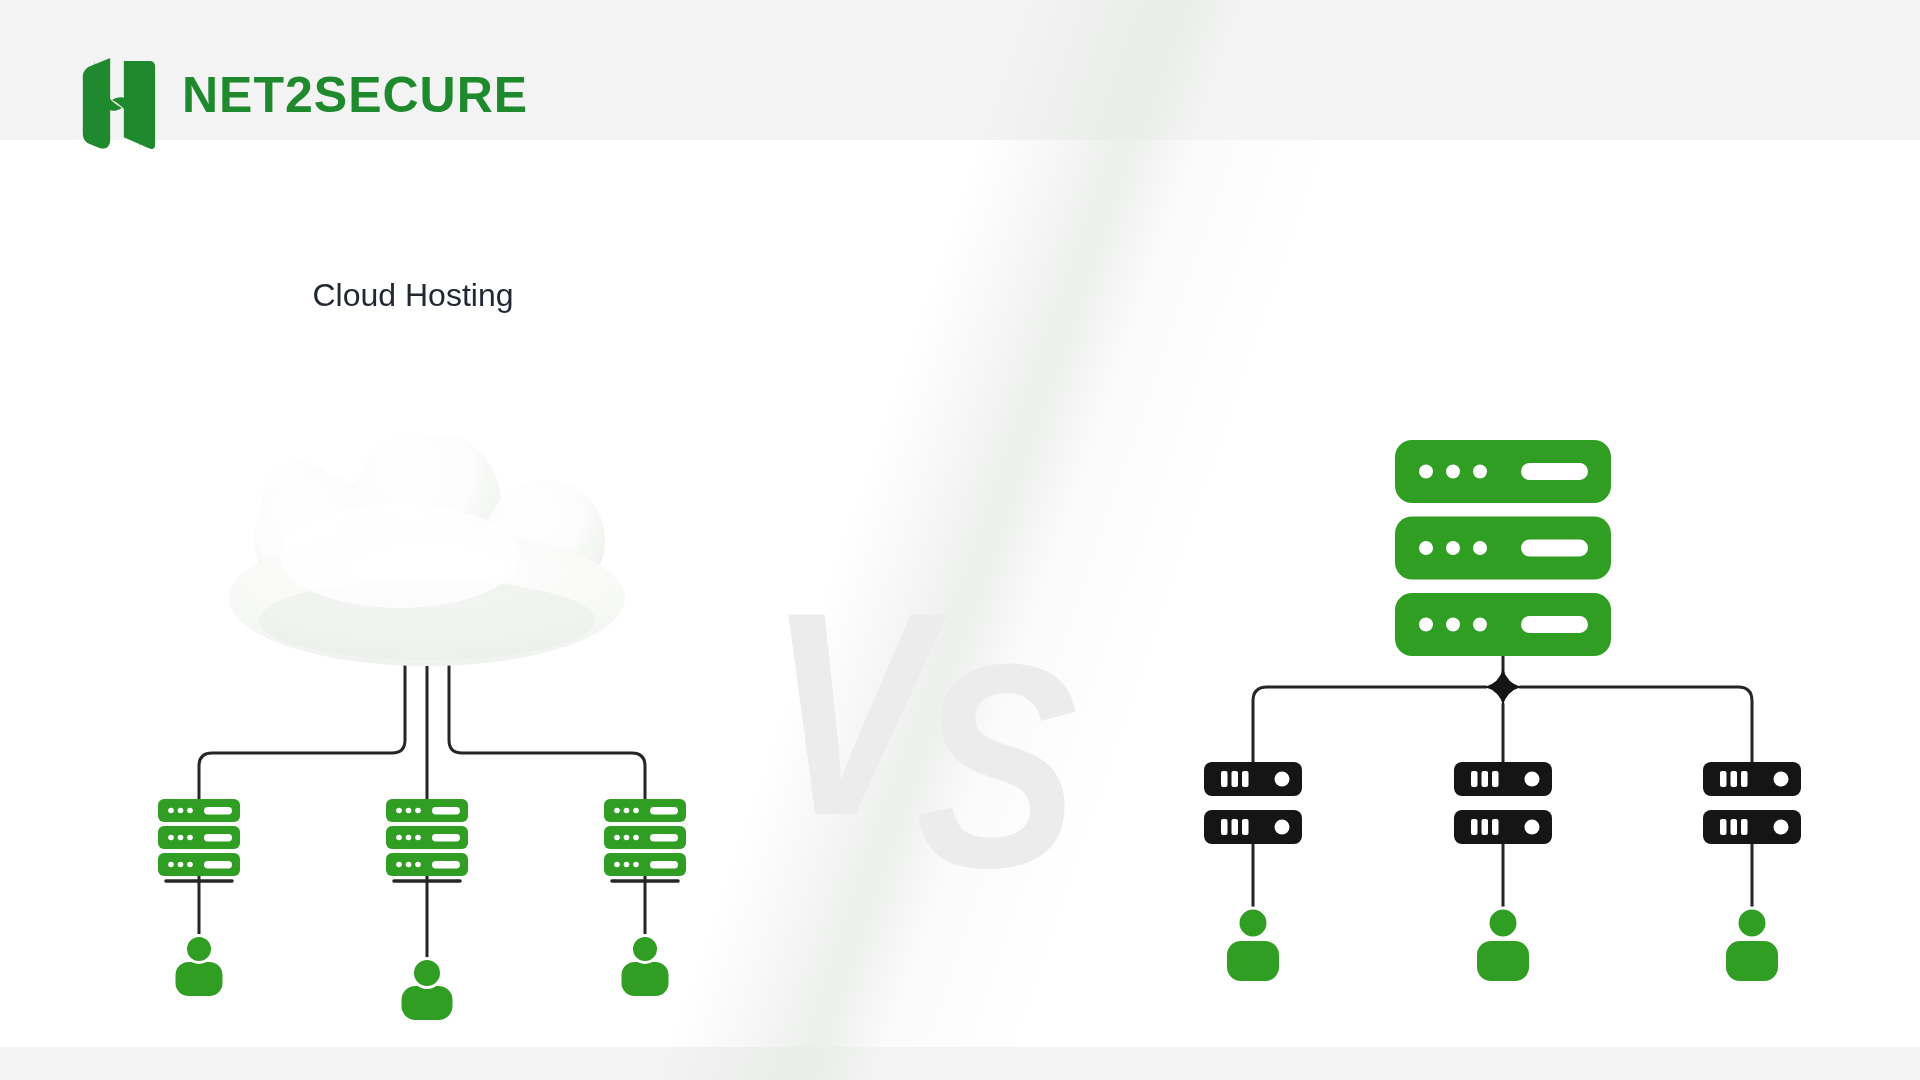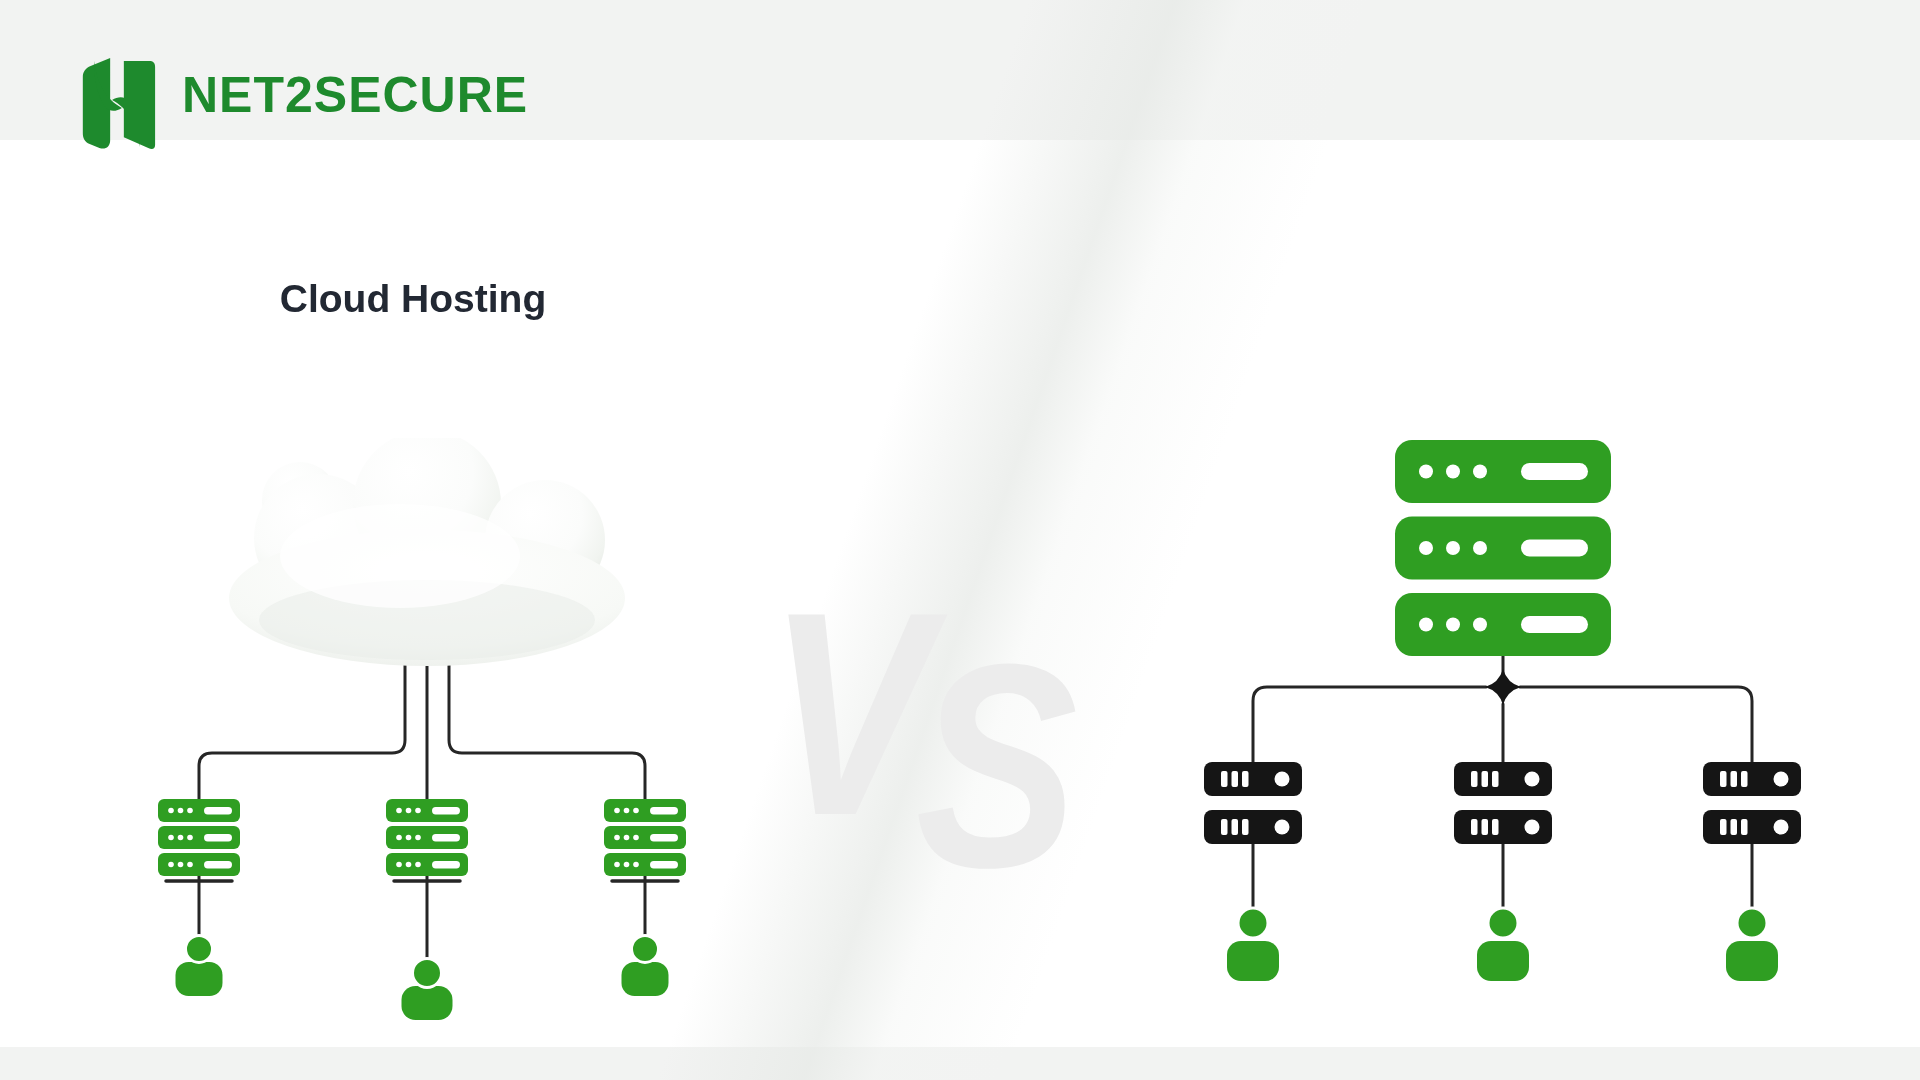--- a/index.html
+++ b/index.html
@@ -40,21 +40,21 @@
   #cloud-wrap{position:absolute;left:215px;top:438px;z-index:5;}
 
   .logo-icon{position:absolute;left:75px;top:55px;z-index:6;}
   .brand-text{
     position:absolute;left:182px;top:70px;z-index:6;
     font-size:50px;font-weight:700;letter-spacing:1px;color:var(--brand_green);
     line-height:1;white-space:nowrap;
   }
   .panel-title{
     position:absolute;top:278px;z-index:6;transform:translateX(-50%);
-    font-size:39px;font-weight:700;color:var(--title);line-height:1.1;white-space:nowrap;
+    font-size:32px;font-weight:400;color:var(--title);line-height:1.1;white-space:nowrap;
   }
   .panel-title.left{left:413px;}
   .panel-title.right{left:1502px;}
 </style>
 </head>
 <body>
 
 <div id="stage">
 
   <div class="band-top"></div>

